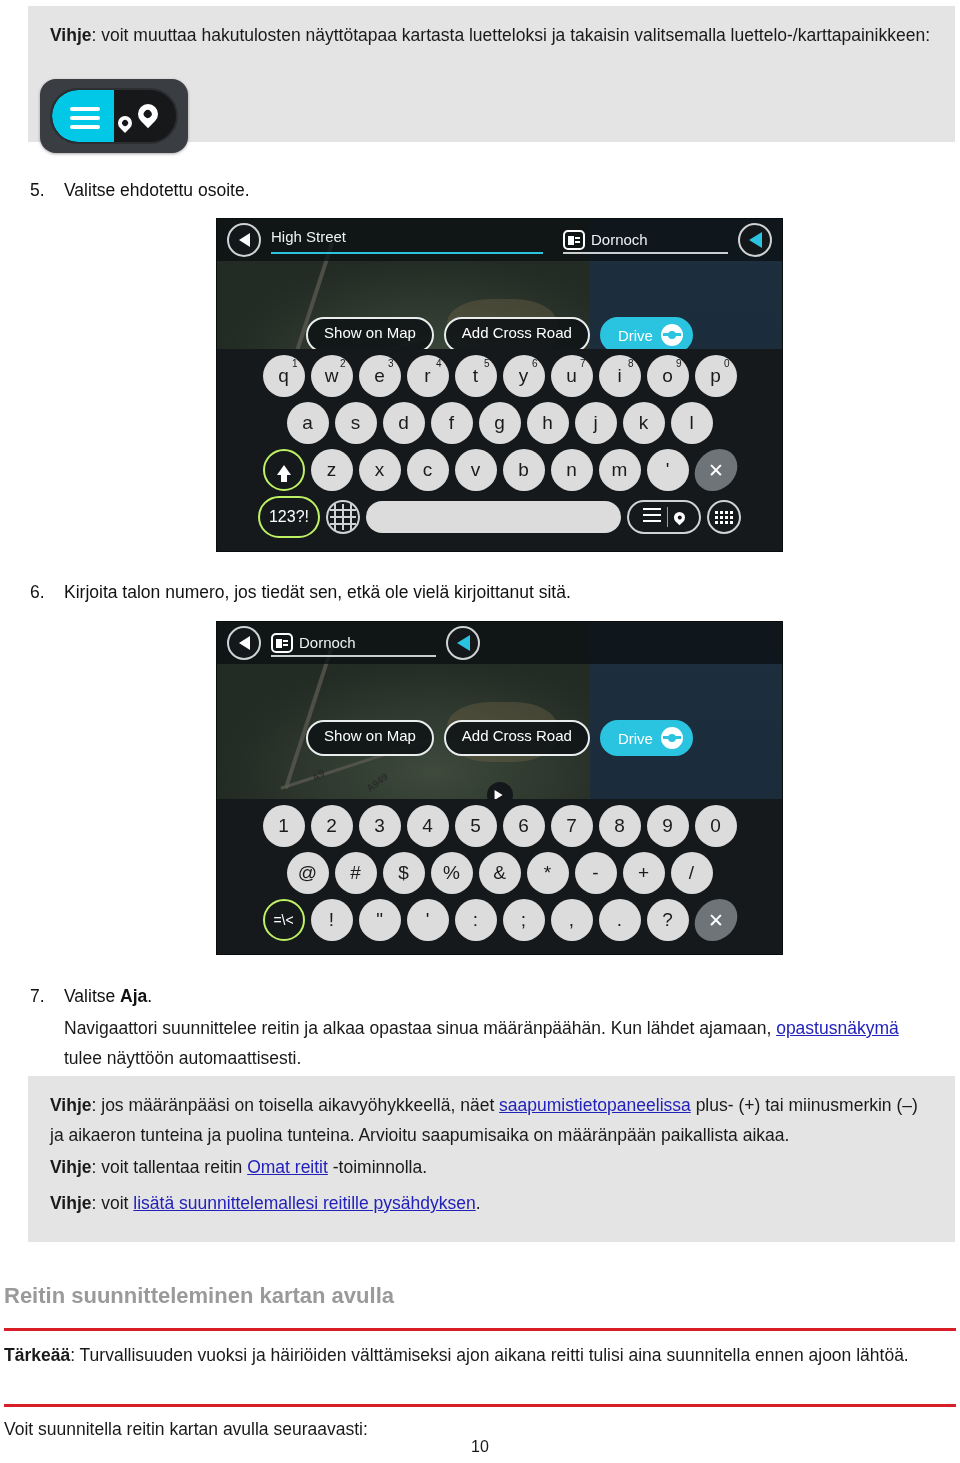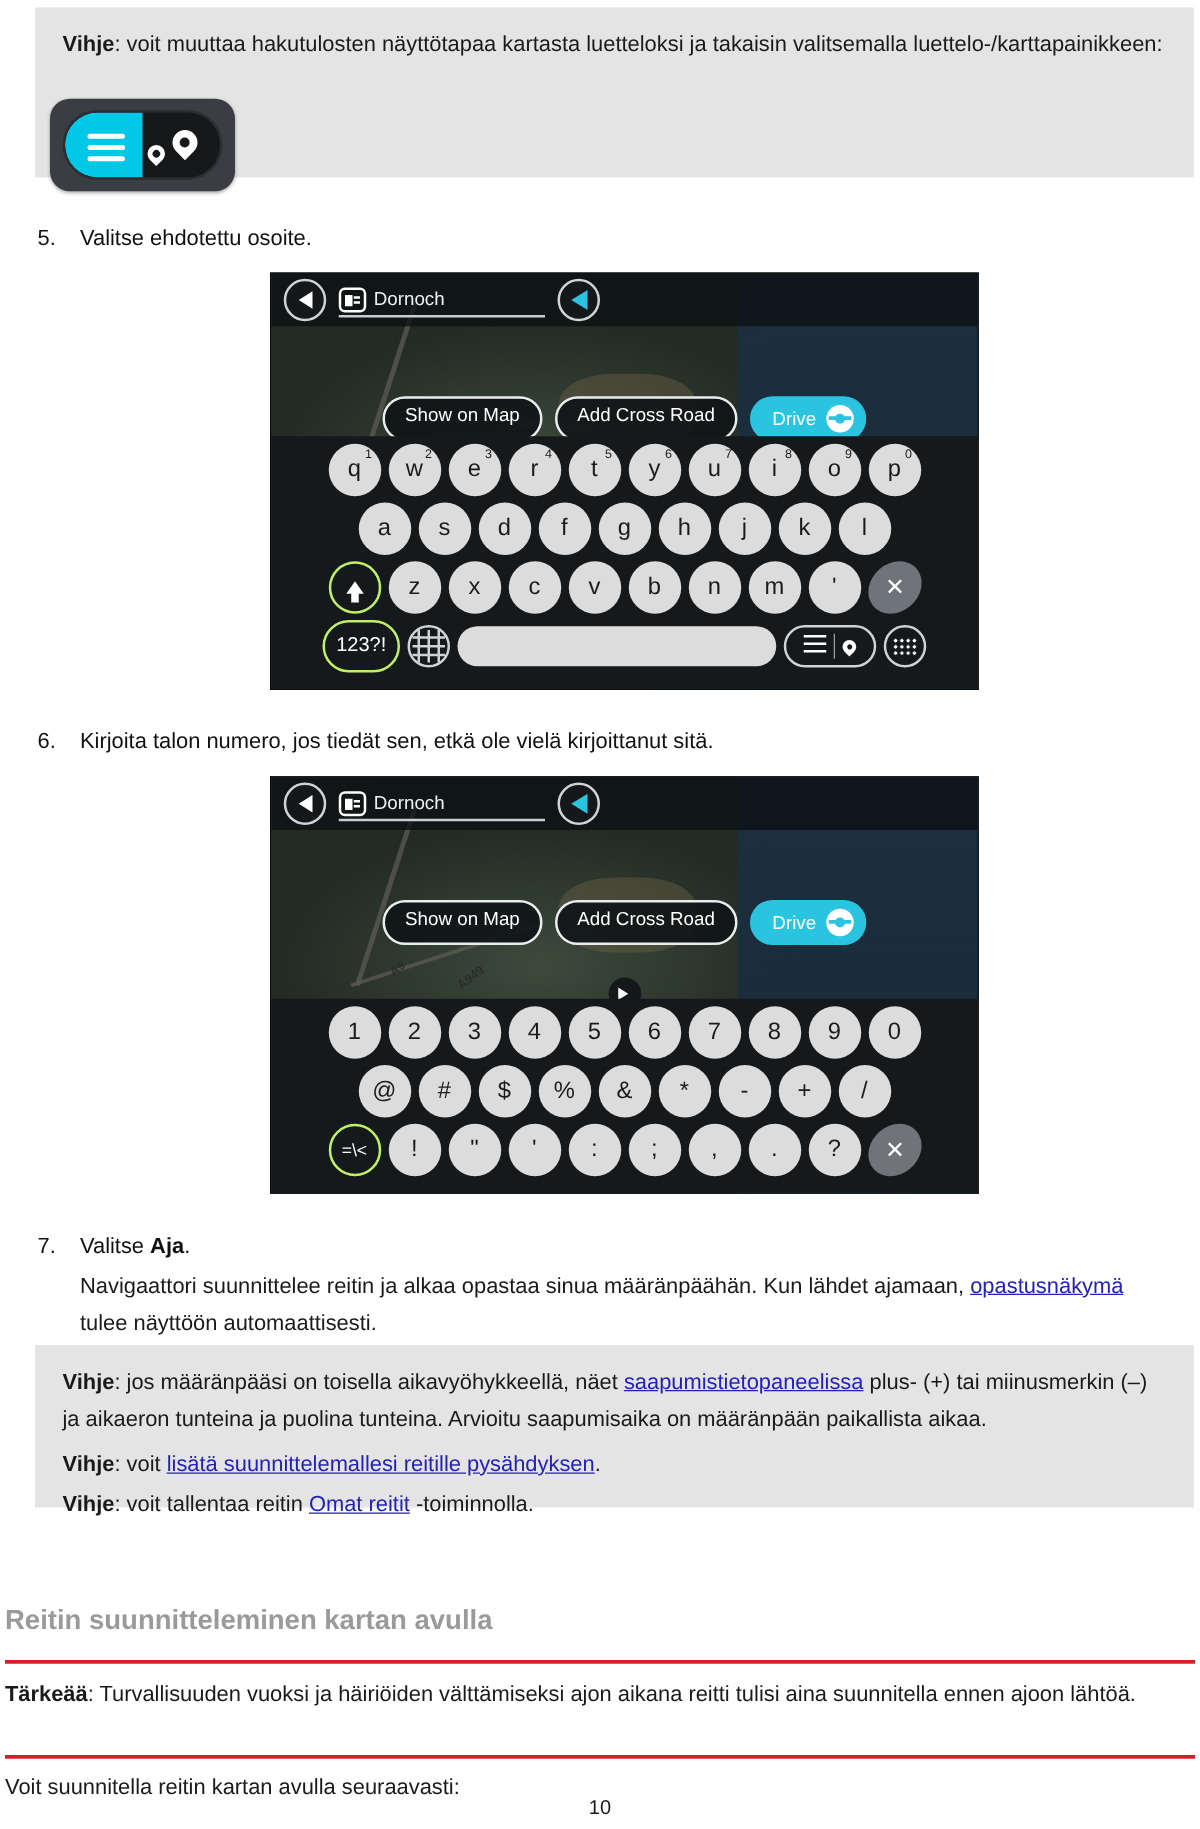--- a/index.html
+++ b/index.html
@@ -480,20 +480,24 @@
     <div class="patch" style="left:230px; top:80px; width:110px; height:60px;"></div>
     <div class="patch" style="left:190px; top:185px; width:130px; height:70px;"></div>
     <div class="road-lbl" style="left:95px; top:148px;">A9</div>
     <div class="road-lbl" style="left:148px; top:155px;">A949</div>
     <div class="road-lbl" style="left:222px; top:22px; transform:rotate(70deg);">B9168</div>
   </div>
 
   <div class="nav-top">
     <div class="circ-btn" style="margin-left:10px;">
       <div class="tri-left"></div>
+    </div>
+    <div class="field">
+      <div class="txt">High Street</div>
+      <div class="rule"></div>
     </div>
     <div class="field city">
       <span class="city-icon"></span>
       <span class="txt">Dornoch</span>
       <div class="rule"></div>
     </div>
     <div class="circ-btn" style="margin-right:10px;">
       <div class="tri-cursor"></div>
     </div>
   </div>
@@ -655,30 +659,30 @@
   <span class="body">
     <span>Valitse </span><b>Aja</b><span>.</span>
   </span>
 </div>
 
 <div class="para" style="position:absolute; left:64px; top:1013px; width:860px;">
   <span>Navigaattori suunnittelee reitin ja alkaa opastaa sinua määränpäähän. Kun lähdet ajamaan,</span>
   <a class="lnk" href="#">opastusnäkymä</a><span> tulee näyttöön automaattisesti.</span>
 </div>
 
-<div class="tipbox" style="left:28px; top:1076px; width:927px; height:130px;">
+<div class="tipbox" style="left:28px; top:1076px; width:927px; height:166px;">
   <div class="para">
     <b>Vihje</b><span>: jos määränpääsi on toisella aikavyöhykkeellä, näet </span><a class="lnk" href="#">saapumistietopaneelissa</a><span> plus- (+) tai miinusmerkin (–) ja aikaeron tunteina ja puolina tunteina. Arvioitu saapumisaika on määränpään paikallista aikaa.</span>
   </div>
+  <div class="para" style="margin-top:2px;">
+    <b>Vihje</b><span>: voit tallentaa reitin </span><a class="lnk" href="#">Omat reitit</a><span> -toiminnolla.</span>
+  </div>
   <div class="para" style="margin-top:6px;">
     <b>Vihje</b><span>: voit </span><a class="lnk" href="#">lisätä suunnittelemallesi reitille pysähdyksen</a><span>.</span>
   </div>
-  <div class="para" style="margin-top:2px;">
-    <b>Vihje</b><span>: voit tallentaa reitin </span><a class="lnk" href="#">Omat reitit</a><span> -toiminnolla.</span>
-  </div>
 </div>
 
 <div class="sec-head" style="left:4px; top:1283px;">Reitin suunnitteleminen kartan avulla</div>
 
 <div class="rule-red" style="left:4px; top:1328px; width:952px;"></div>
 
 <div class="para" style="position:absolute; left:4px; top:1340px; width:945px;">
   <b>Tärkeää</b><span>: Turvallisuuden vuoksi ja häiriöiden välttämiseksi ajon aikana reitti tulisi aina suunnitella ennen ajoon lähtöä.</span>
 </div>
 

